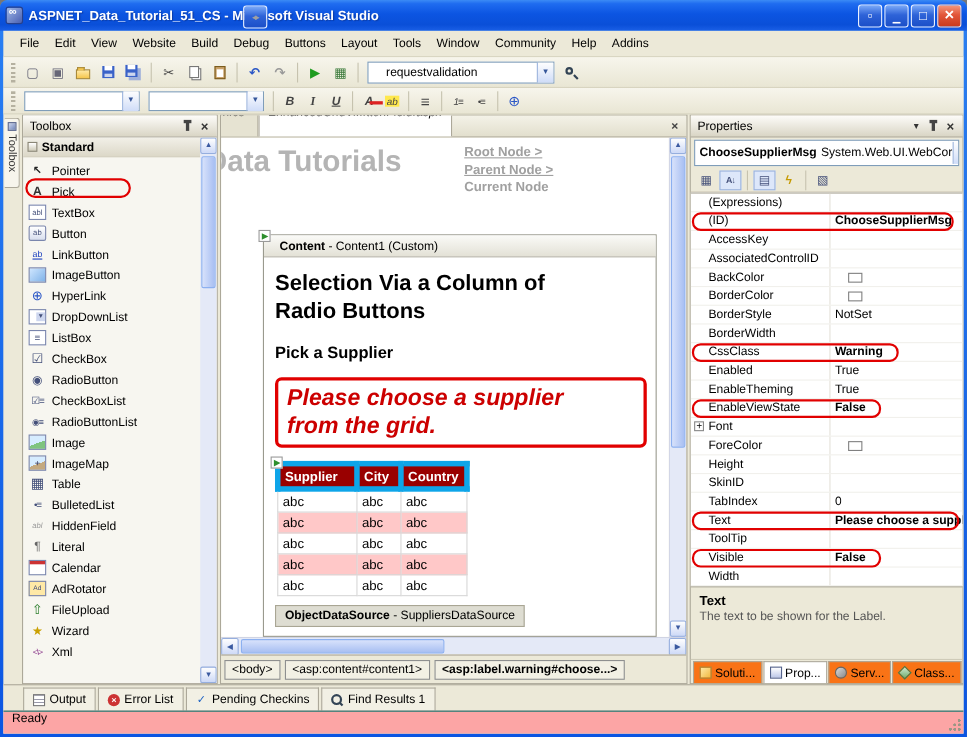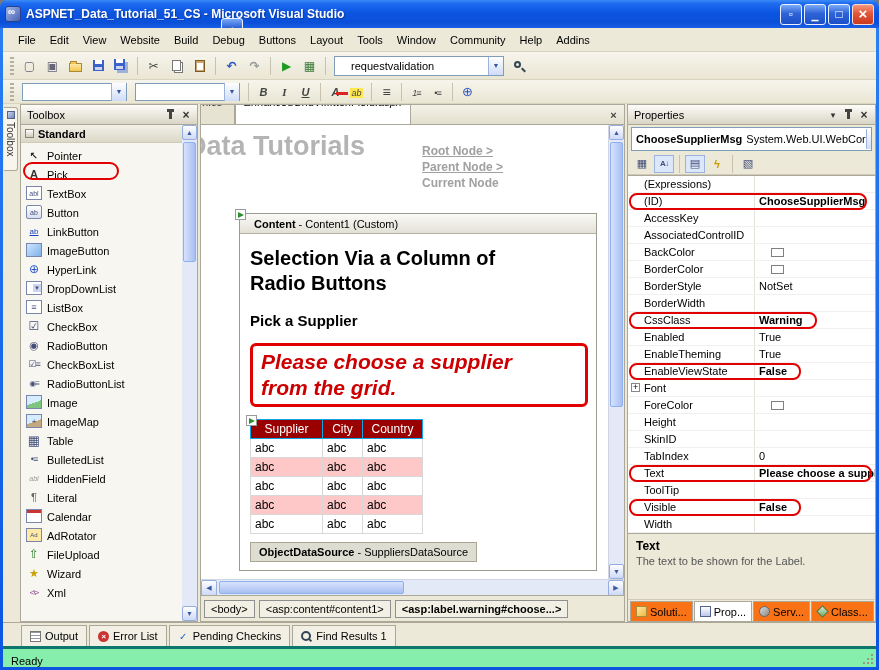--- a/index.html
+++ b/index.html
@@ -127,34 +127,34 @@
   
   .editor{flex:1;display:flex;flex-direction:column;overflow:hidden;border:1px solid #aca899;background:#ece9d8;}
   .dtabs{height:20px;display:flex;align-items:flex-end;background:linear-gradient(180deg,#f4f2e8,#e2dfcd);border-bottom:1px solid #aca899;}
   .dtab{height:36px;padding:7px 8px 0;border:1px solid #aca899;border-bottom:none;background:#e6e3d2;white-space:nowrap;overflow:hidden;color:#333;font-style:italic;}
   .dtab.cut{width:34px;padding-left:2px;border-left:none;}
   .dtab.active{background:#fff;font-weight:normal;color:#000;}
   .dclose{margin-left:auto;width:15px;height:14px;margin-right:3px;margin-bottom:2px;display:flex;align-items:center;justify-content:center;font-weight:bold;font-size:11px;color:#444;border:1px solid transparent;}
   .surfwrap{flex:1;display:flex;overflow:hidden;}
   .surface{flex:1;position:relative;background:#fff;overflow:hidden;}
   .master{margin:6px 0 0 -14px;font-size:27px;font-weight:bold;color:#b4b4b4;white-space:nowrap;}
-  .navb{position:absolute;left:221px;top:18px;font-size:12px;font-weight:bold;color:#a0a0a0;line-height:16px;}
+  .navb{position:absolute;left:221px;top:5px;font-size:12px;font-weight:bold;color:#a0a0a0;line-height:16px;}
   .navb .u{text-decoration:underline;}
   .cbox{position:absolute;left:38px;top:88px;width:358px;border:1px solid #9a9a8e;background:#fff;}
   .stag{position:absolute;left:-5px;top:-5px;width:11px;height:11px;background:#fff;border:1px solid #9a9a9a;z-index:3;}
   .stag::before{content:"";position:absolute;left:2px;top:2px;border-left:6px solid #2d8f2d;border-top:3px solid transparent;border-bottom:3px solid transparent;}
   .chead{height:20px;display:flex;align-items:center;gap:3px;padding-left:14px;background:linear-gradient(180deg,#fafaf7,#e3e1d6);border-bottom:1px solid #b5b2a5;}
   .cpad{padding:8px 10px;}
   .h1{margin-top:4px;font-size:20px;font-weight:bold;line-height:25px;width:300px;color:#000;}
   .h2{margin-top:16px;font-size:15px;font-weight:bold;}
   .warnbox{margin-top:14px;width:338px;border:3px solid #e10000;border-radius:6px;padding:3px 8px;}
   .warn{width:285px;font-size:21px;line-height:26px;font-weight:bold;font-style:italic;color:#cc0000;}
   .gwrap{margin-top:12px;position:relative;width:178px;}
   .grid{border-collapse:collapse;font-size:12px;}
-  .grid th{background:#990000;color:#fff;font-weight:normal;text-align:center;padding:2px 4px;border:1px solid #0ea5e9;}
+  .grid th{background:#990000;color:#fff;font-weight:bold;text-align:left;padding:2px 4px;border:5px solid #0ea5e9;}
   .grid td{padding:2px 4px;border:1px solid #d8d8d8;}
   .grid tr.alt td{background:#ffc8c8;}
   .grid th.c1{width:72px;}.grid th.c2{width:40px;}.grid th.c3{width:60px;}
   .ods{margin-top:8px;display:inline-block;padding:3px 8px;background:#deddd2;border:1px solid #a9a694;white-space:nowrap;}
   .vscroll{width:16px;background:#e4e9f7;display:flex;flex-direction:column;border-left:1px solid #d0d4e4;}
   .vtrack{flex:1;position:relative;}
   .vthumb{position:absolute;left:1px;right:1px;top:2px;height:265px;background:linear-gradient(90deg,#d8e2fb,#a8bff2);border:1px solid #8cb0f0;border-radius:2px;}
   .hscroll{height:16px;background:#e4e9f7;display:flex;border-top:1px solid #d0d4e4;}
   .htrack{flex:1;position:relative;}
   .hthumb{position:absolute;top:1px;bottom:1px;left:2px;width:185px;background:linear-gradient(180deg,#d8e2fb,#a8bff2);border:1px solid #8cb0f0;border-radius:2px;}
@@ -199,21 +199,21 @@
   .btab{height:21px;display:flex;align-items:center;gap:4px;padding:0 8px;border:1px solid #aca899;border-bottom:none;background:#f2f0e4;}
   .bic{width:11px;height:11px;flex:none;}
   .bic.out{background:#fff;border:1px solid #777;background-image:repeating-linear-gradient(180deg,#99a 0 1px,transparent 1px 3px);}
   .bic.err{background:#cc3333;border-radius:50%;color:#fff;font-size:8px;font-weight:bold;display:flex;align-items:center;justify-content:center;}
   .bic.err::before{content:"×";}
   .bic.pend{color:#1c62c4;font-size:10px;font-weight:bold;display:flex;align-items:center;justify-content:center;}
   .bic.pend::before{content:"✓";}
   .bic.find{position:relative;}
   .bic.find::before{content:"";position:absolute;left:0;top:0;width:6px;height:6px;border:2px solid #345;border-radius:50%;}
   .bic.find::after{content:"";position:absolute;left:7px;top:8px;width:4px;height:2px;background:#345;transform:rotate(45deg);}
-  .status{height:21px;display:flex;align-items:flex-end;padding:0 8px;background:#86efac;border-top:3px solid #0f766e;position:relative;}
+  .status{height:21px;display:flex;align-items:flex-start;padding:0 8px;background:#fca5a5;border-top:1px solid #0f766e;position:relative;}
   .gripz{position:absolute;right:2px;bottom:2px;width:12px;height:12px;background:
     radial-gradient(circle at 10px 2px,#9a9684 1.2px,transparent 1.5px),
     radial-gradient(circle at 6px 6px,#9a9684 1.2px,transparent 1.5px),
     radial-gradient(circle at 10px 6px,#9a9684 1.2px,transparent 1.5px),
     radial-gradient(circle at 2px 10px,#9a9684 1.2px,transparent 1.5px),
     radial-gradient(circle at 6px 10px,#9a9684 1.2px,transparent 1.5px),
     radial-gradient(circle at 10px 10px,#9a9684 1.2px,transparent 1.5px);}
 </style>
 </head>
 <body>

